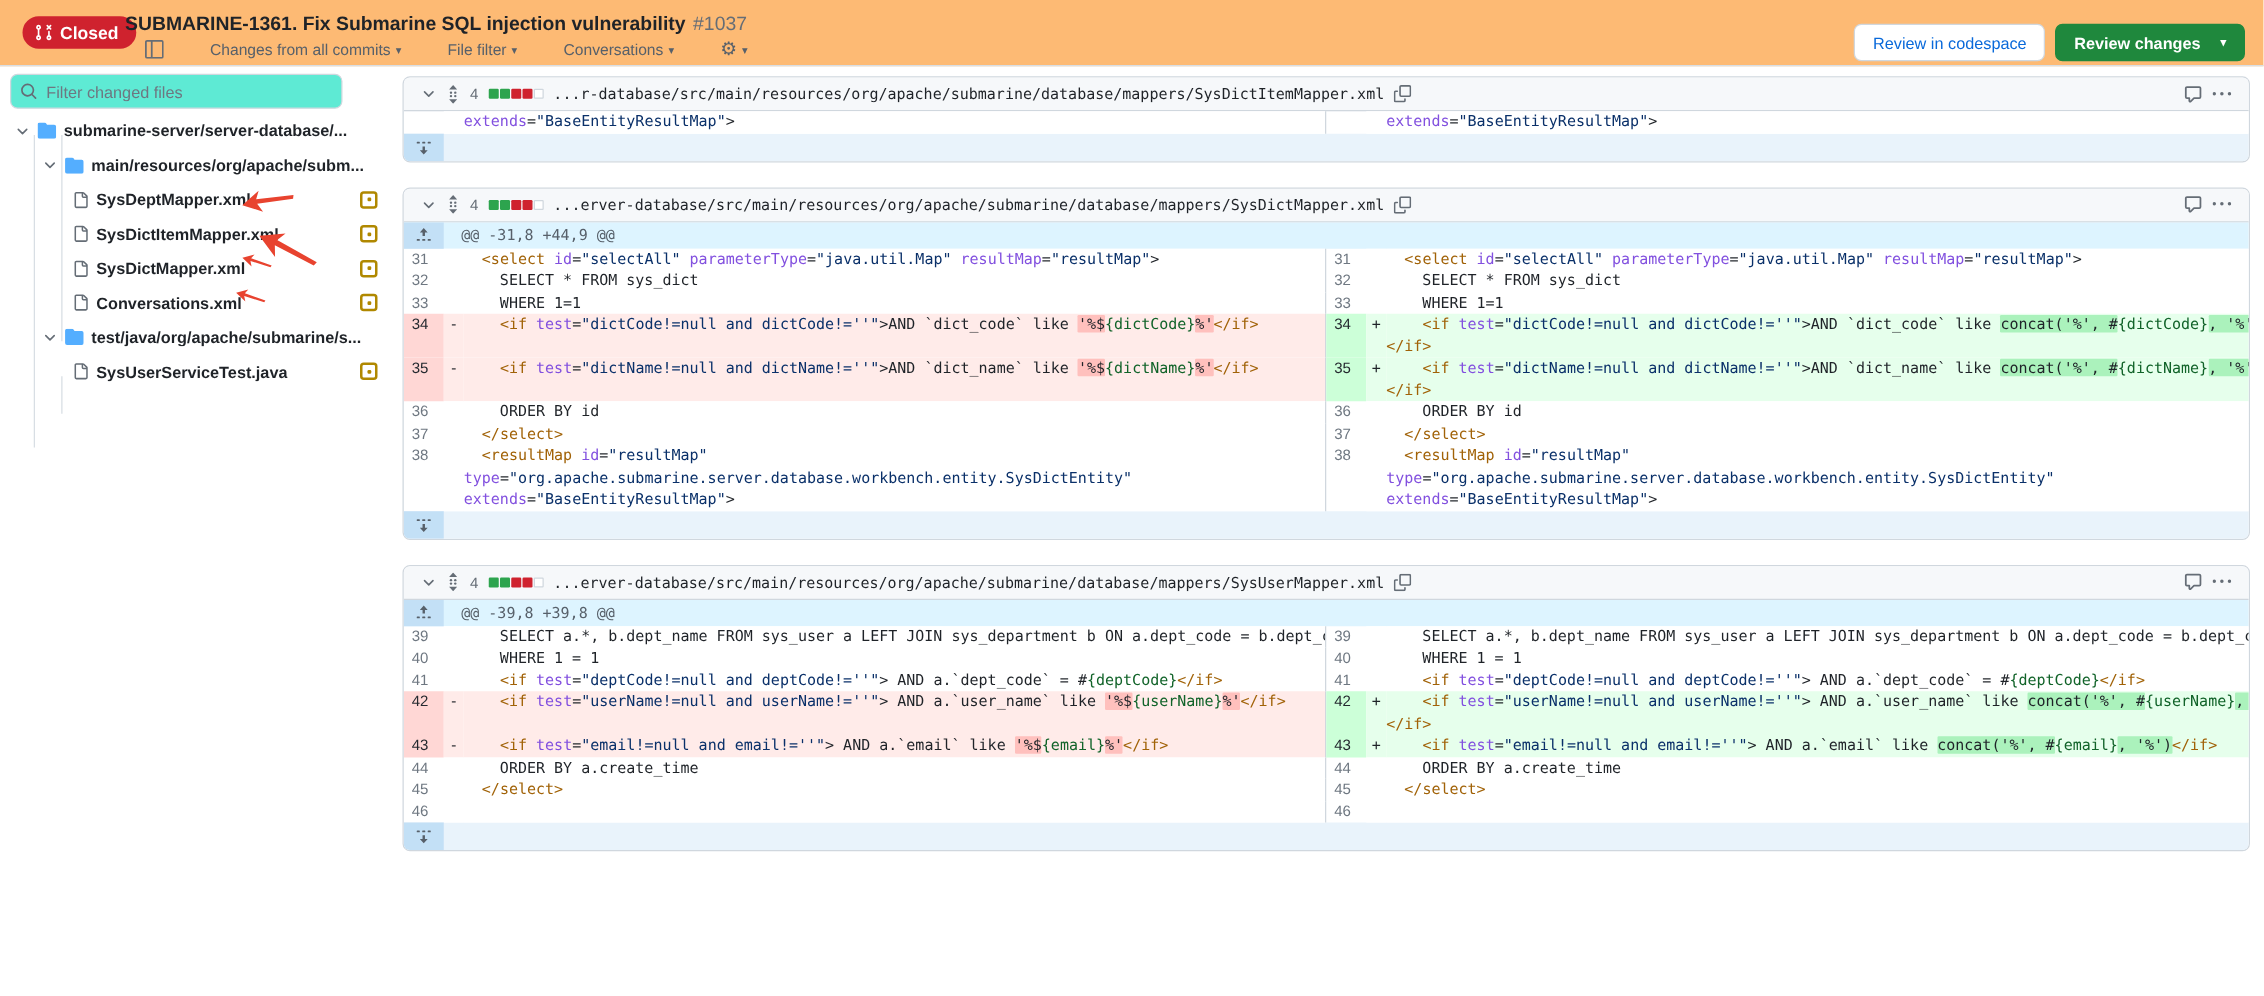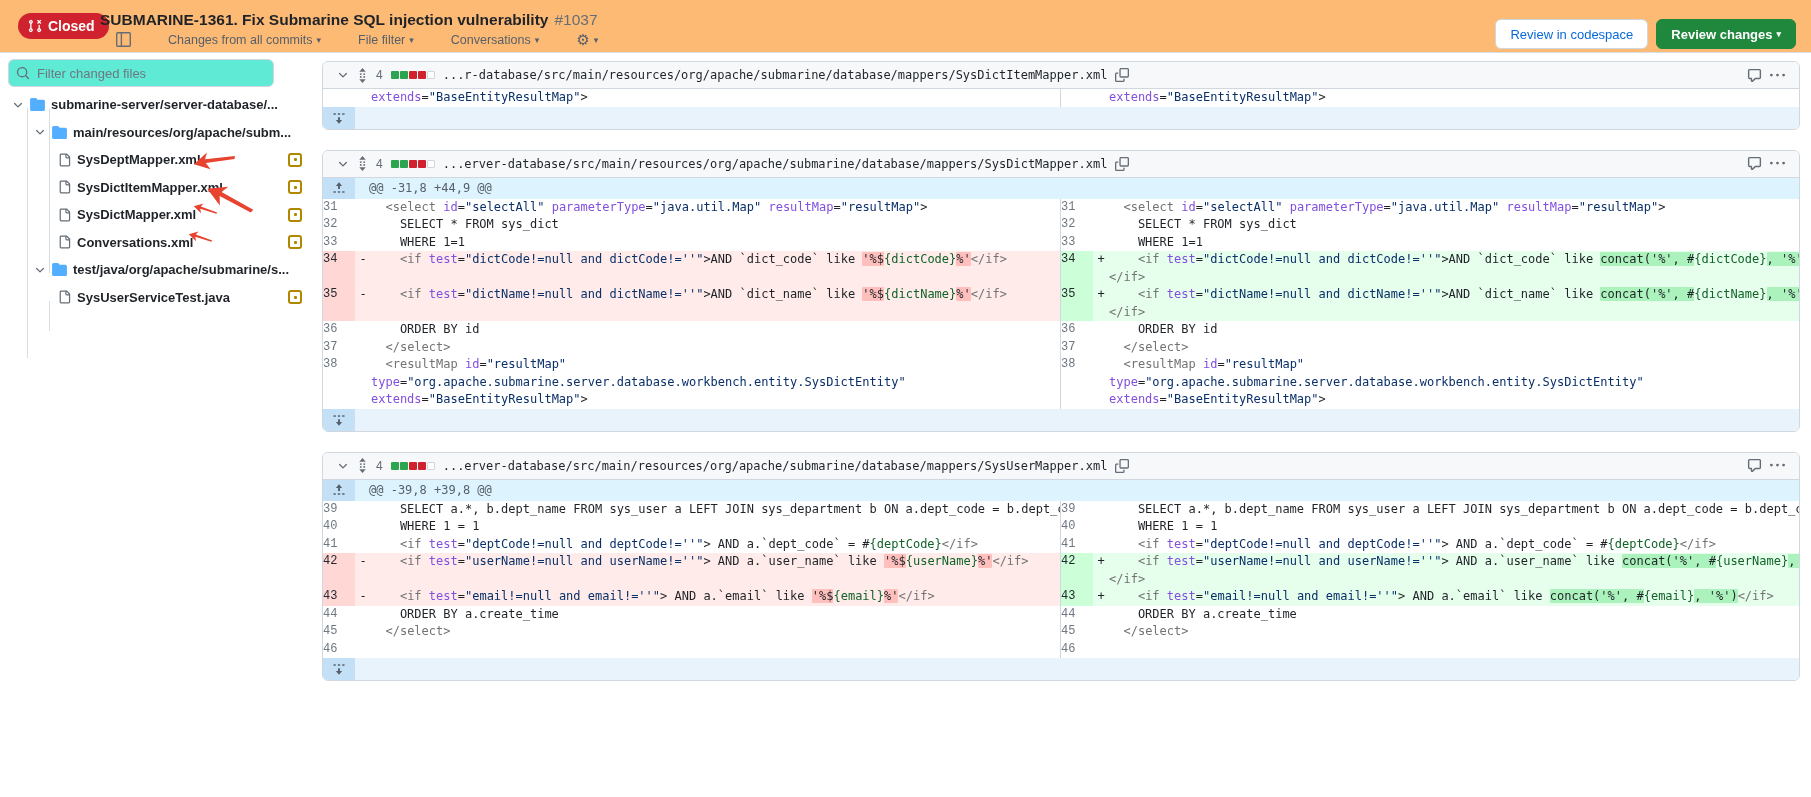--- a/index.html
+++ b/index.html
@@ -12,21 +12,21 @@
   .pr-title{position:absolute;left:100px;top:11px;font-size:15.5px;font-weight:bold;white-space:nowrap;}
   .pr-number{color:#656d76;font-weight:normal;margin-left:6px;}
   .pr-toolbar{position:absolute;left:116px;top:32px;display:flex;align-items:center;gap:37px;
     font-size:12.5px;color:#57606a;}
   .tb-item{display:flex;align-items:center;gap:4px;cursor:pointer;white-space:nowrap;}
   .caret{font-size:9px;color:#57606a;}
   .head-btns{position:absolute;right:15px;top:19px;display:flex;gap:8px;}
   .btn{height:30px;border-radius:6px;font-size:13px;display:flex;align-items:center;padding:0 14px;
     border:1px solid #d0d7de;box-sizing:border-box;white-space:nowrap;cursor:pointer;}
   .btn-codespace{background:#fff;color:#0969da;}
-  .btn-review{background:#1f883d;border-color:#1f883d;color:#fff;font-weight:bold;gap:4px;}
+  .btn-review{background:#1f883d;border-color:#1f883d;color:#fff;font-weight:bold;gap:16px;}
   .btn-review .caret{color:#fff;}
   
   .content{display:flex;align-items:flex-start;}
   .sidebar{position:relative;width:310px;flex:none;}
   .filter-box{position:relative;margin:6px 8px 4px 8px;}
   .filter-box input{width:266px;height:28px;border:1px solid #d0d7de;border-radius:6px;
     padding:0 8px 0 28px;font-size:13px;color:#1f2328;outline:none;box-sizing:border-box;background:#5eead4;}
   .filter-box input::placeholder{color:#6e7781;}
   .filter-search-ic{position:absolute;left:8px;top:7px;}
   .tree{position:relative;margin-top:4px;font-weight:bold;}
@@ -68,31 +68,31 @@
   .hunk-gut{width:32px;flex:none;height:100%;background:#c3e0f6;display:flex;align-items:center;
     justify-content:center;cursor:pointer;border:none;padding:0;}
   .hunk-text{font-family:"DejaVu Sans Mono",monospace;font-size:12px;color:#57606a;padding-left:14px;}
   .expand-row{display:flex;height:22px;background:#e9f3fb;}
   .exp-gut{width:32px;flex:none;height:100%;background:#c3e0f6;display:flex;align-items:center;
     justify-content:center;cursor:pointer;border:none;padding:0;}
   
   .d-row{display:flex;align-items:stretch;}
   .half{width:50%;display:grid;grid-template-columns:32px 16px 1fr;box-sizing:border-box;}
   .half.left{border-right:1px solid #d0d7de;}
-  .num{font-family:Liberation Mono, monospace;font-size:12px;line-height:17.5px;color:#6e7781;
-    text-align:left;padding-right:6px;cursor:pointer;}
+  .num{font-family:Liberation Sans, sans-serif;font-size:12px;line-height:17.5px;color:#6e7781;
+    text-align:center;padding-right:6px;cursor:pointer;}
   .mark{font-family:"DejaVu Sans Mono",monospace;font-size:12px;line-height:17.5px;text-align:center;color:#1f2328;}
   .code{font-family:"DejaVu Sans Mono",monospace;font-size:12px;position:relative;overflow:hidden;}
   .cl{height:17.5px;line-height:17.5px;white-space:pre;}
   .h-ctx .mark,.h-ctx .code{background:#fff;}
   .h-del .mark,.h-del .code{background:#ffebe9;}
   .h-del .num{background:#ffd7d5;color:#24292f;}
   .h-add .mark,.h-add .code{background:#e6ffec;}
   .h-add .num{background:#ccffd8;color:#24292f;}
-  .tok-t{color:#737373;}
+  .tok-t{color:#a16207;}
   .tok-a{color:#8250df;}
   .tok-s{color:#0a3069;}
   .tok-v{color:#116329;}
   .h-del .tok-e{background:#ffc0bd;border-radius:1px;}
   .h-add .tok-e{background:#abf2bc;border-radius:1px;}
   .gear-glyph{font-size:15px;color:#57606a;line-height:1;}
 </style>
 </head>
 <body>
 

